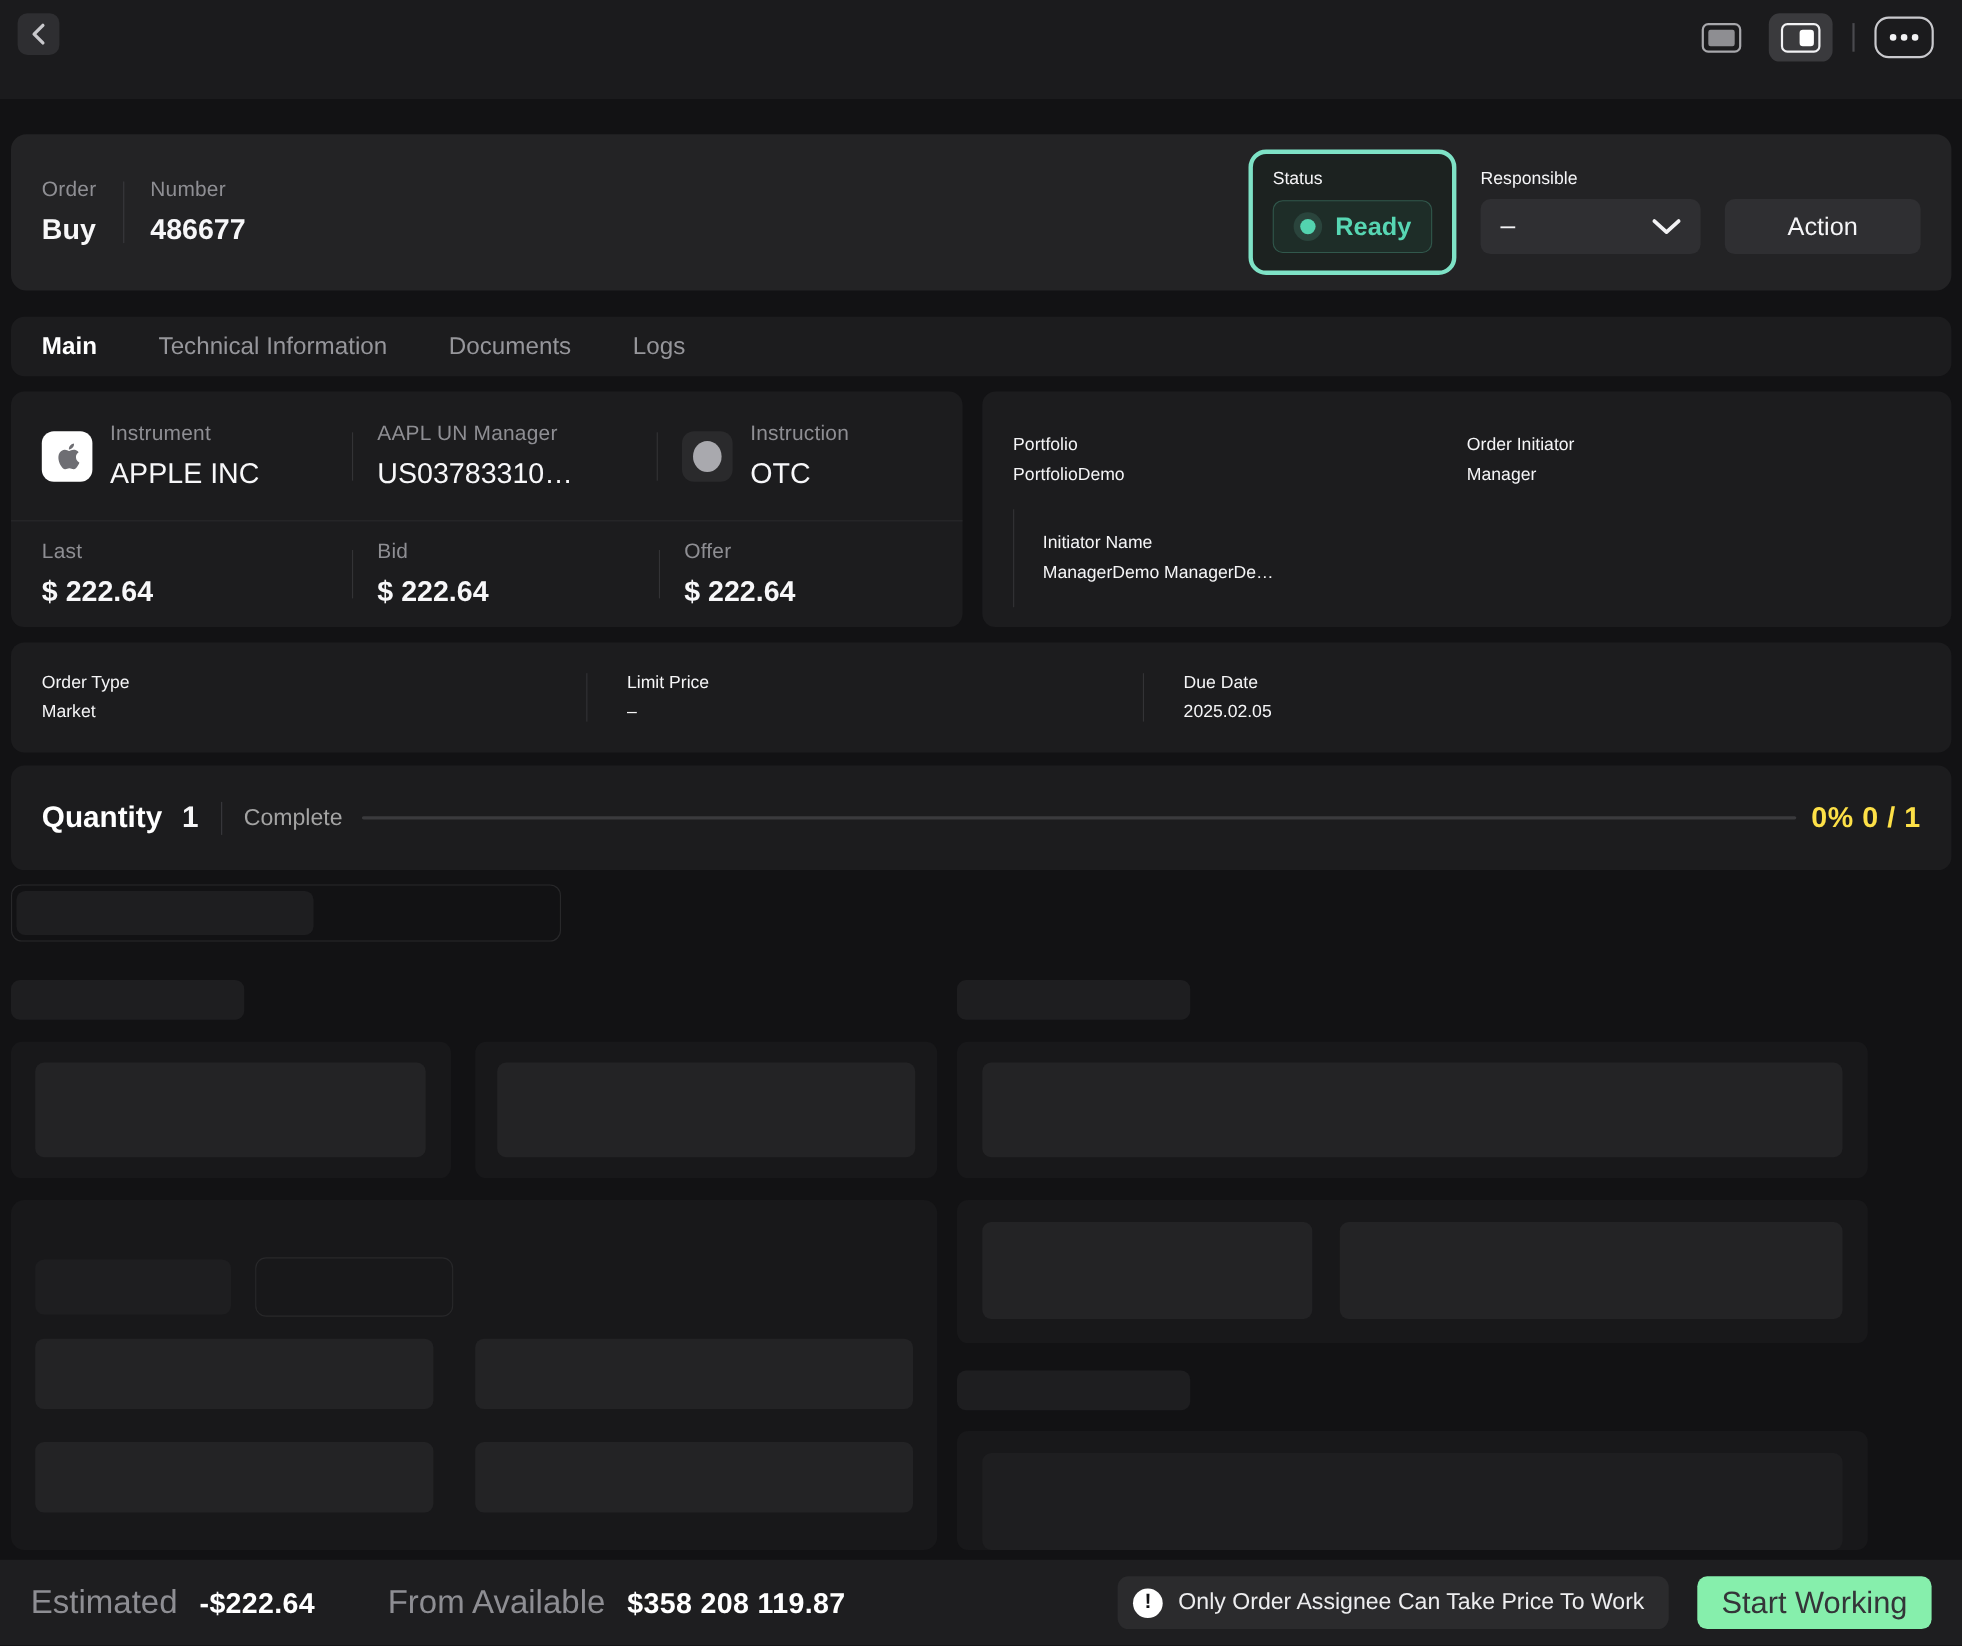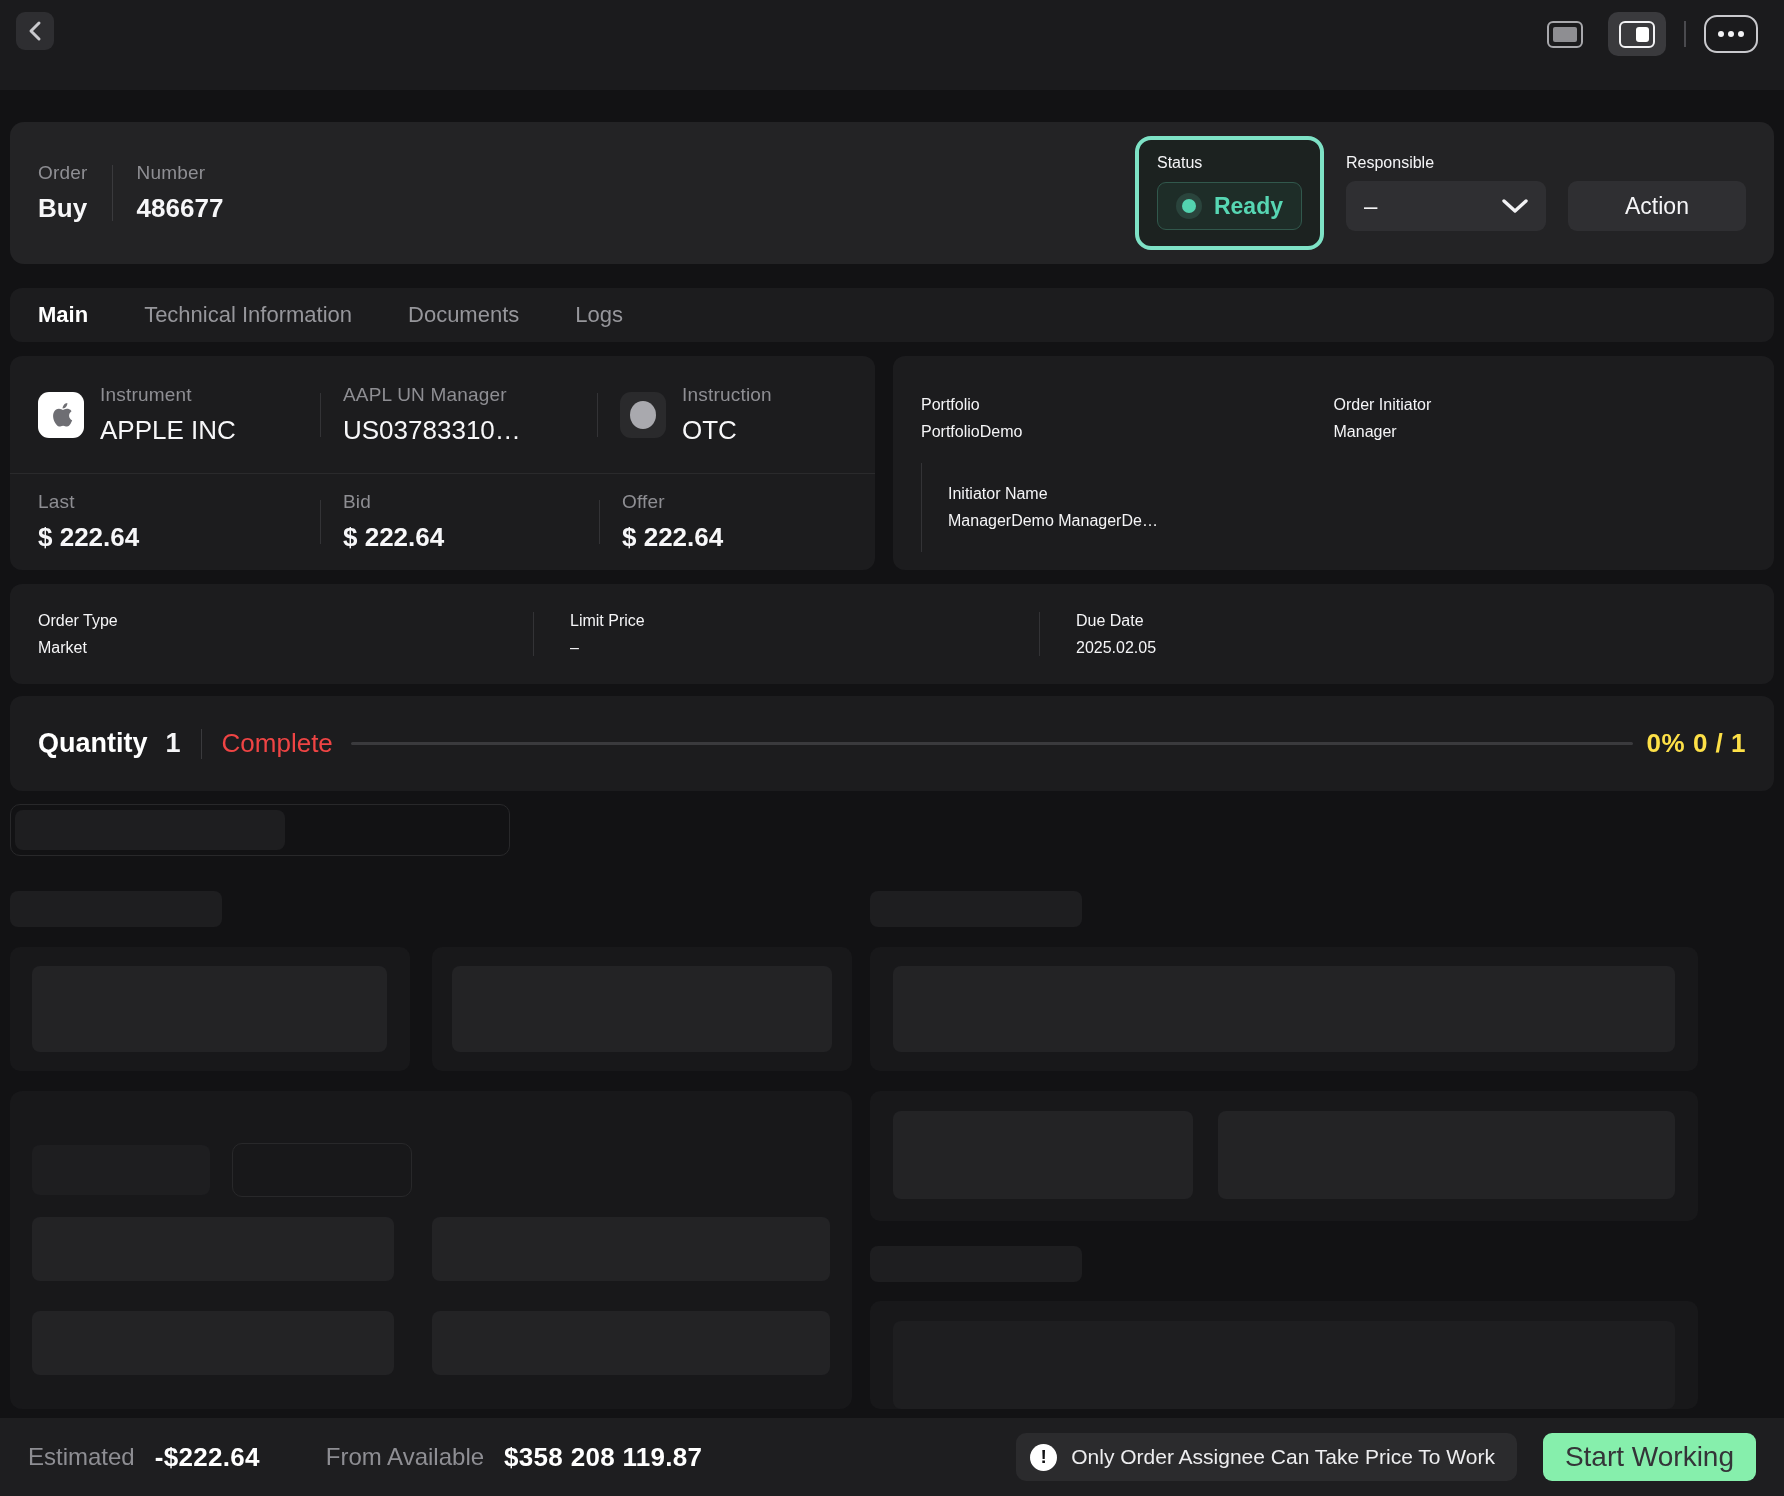--- a/index.html
+++ b/index.html
@@ -109,39 +109,39 @@
   .o1{ width:495px; } .o2{ width:505px; padding-left:36px; } .o3{ padding-left:36px; }
 
   
   .qty-card{
     margin-top:12px; height:95px; background:#1C1C1E; border-radius:12px;
     display:flex; align-items:center; padding:0 28px;
   }
   .qty-title{ font-size:27px; font-weight:bold; color:#FFFFFF; }
   .qty-num{ font-size:27px; font-weight:bold; margin-left:18px; }
   .qty-sep{ width:1px; height:30px; background:#3A3A3D; margin:0 20px; }
-  .qty-complete{ font-size:26px; color:#ef4444; }
+  .qty-complete{ font-size:21px; color:#a3a3a3; }
   .qty-line{ flex:1; height:3px; background:#3A3A3D; margin:0 14px 0 18px; border-radius:2px; }
   .qty-progress{ font-size:26px; font-weight:bold; color:#fde047; letter-spacing:.5px; }
 
   
   .skeleton{ position:relative; height:618px; }
   .sk{ position:absolute; border-radius:8px; }
   .sk-outline{ border:1px solid #28282A; border-radius:10px; background:transparent; }
   .sk-pill{ background:#1E1E20; }
   .sk-card{ background:#18181A; border-radius:10px; }
   .sk-inner{ background:#232325; border-radius:8px; }
 
   
   .bottom-bar{
     position:absolute; left:0; bottom:0; width:100%; height:78px; background:#1E1E20;
     display:flex; align-items:center; justify-content:space-between; padding:0 28px;
   }
   .bb-left{ display:flex; align-items:center; gap:20px; }
-  .bb-label{ font-size:24px; color:#8E8E93; }
+  .bb-label{ font-size:30px; color:#8E8E93; }
   .bb-value{ font-size:26px; font-weight:bold; color:#FFFFFF; letter-spacing:.3px; }
   .bb-gap{ width:26px; }
   .bb-right{ display:flex; align-items:center; gap:26px; }
   .alert-pill{
     height:48px; background:#2B2B2D; border-radius:10px;
     display:flex; align-items:center; gap:14px; padding:0 22px 0 14px;
   }
   .alert-icon{ width:27px; height:27px; border-radius:50%; background:#FFFFFF; color:#111113;
     display:flex; align-items:center; justify-content:center; font-weight:bold; font-size:19px; }
   .alert-text{ font-size:21px; color:#EDEDEF; }

